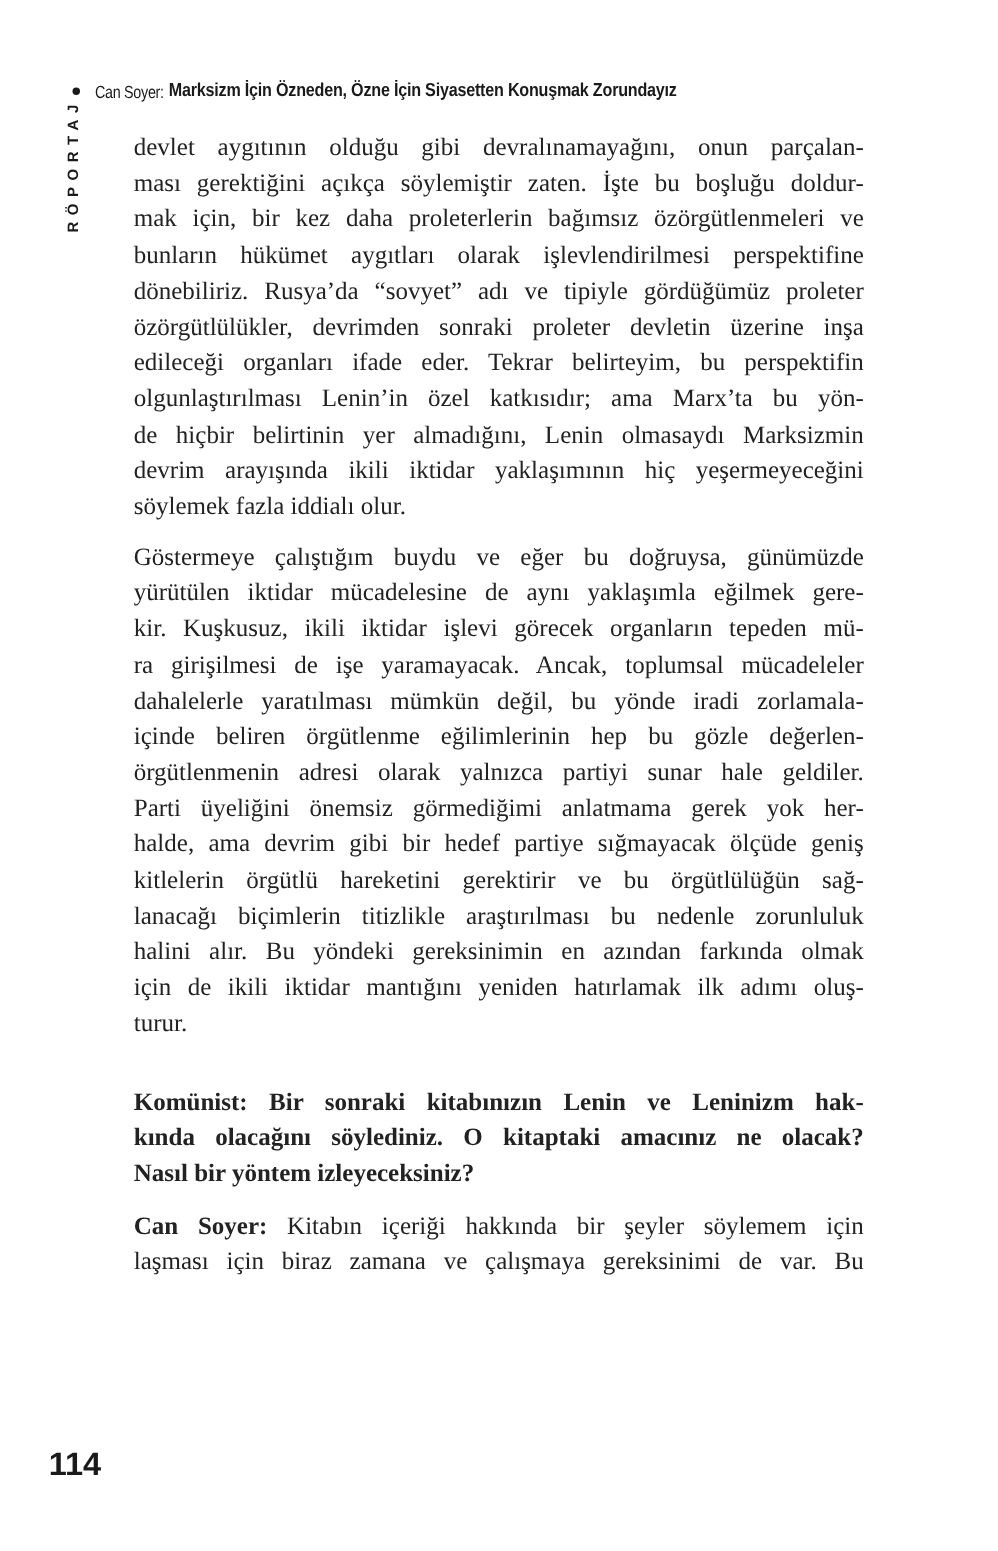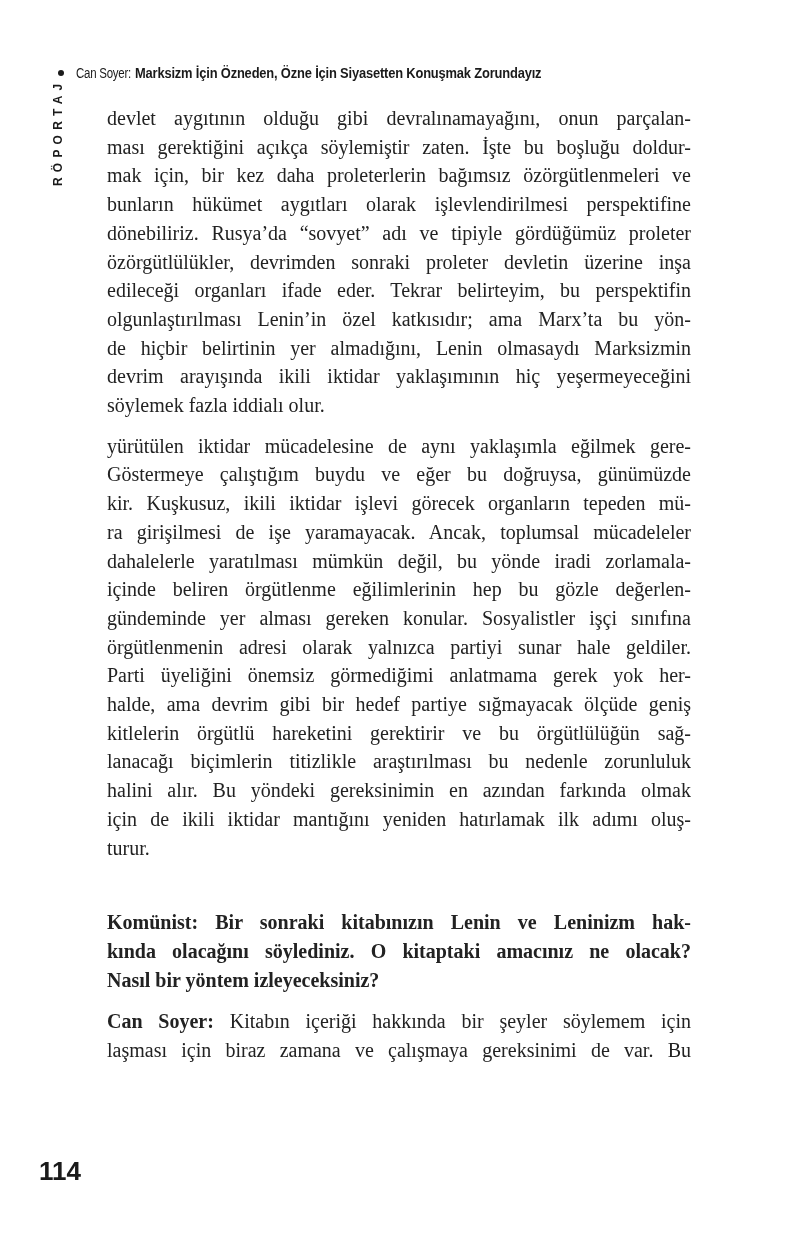--- a/index.html
+++ b/index.html
@@ -75,21 +75,21 @@
     }
     .content p {
       margin: 0;
       text-align: justify;
       hyphens: manual;
     }
     .content p.para + p.para {
       margin-top: 12px;
     }
     .content .question {
-      margin-top: 46px;
+      margin-top: 34px;
       font-weight: bold;
       text-align: left;
     }
     .content .answer {
       margin-top: 13px;
     }
     .content .answer .speaker {
       font-weight: bold;
     }
     .page-number {
@@ -130,27 +130,26 @@
     <span class="line">bunların hükümet aygıtları olarak işlevlendirilmesi perspektifine</span>
     <span class="line">dönebiliriz. Rusya’da “sovyet” adı ve tipiyle gördüğümüz proleter</span>
     <span class="line">özörgütlülükler, devrimden sonraki proleter devletin üzerine inşa</span>
     <span class="line">edileceği organları ifade eder. Tekrar belirteyim, bu perspektifin</span>
     <span class="line">olgunlaştırılması Lenin’in özel katkısıdır; ama Marx’ta bu yön-</span>
     <span class="line">de hiçbir belirtinin yer almadığını, Lenin olmasaydı Marksizmin</span>
     <span class="line">devrim arayışında ikili iktidar yaklaşımının hiç yeşermeyeceğini</span>
     <span class="line last">söylemek fazla iddialı olur.</span>
   </p>
   <p class="para">
+    <span class="line">Göstermeye çalıştığım buydu ve eğer bu doğruysa, günümüzde</span>
     <span class="line">yürütülen iktidar mücadelesine de aynı yaklaşımla eğilmek gere-</span>
-    <span class="line">Göstermeye çalıştığım buydu ve eğer bu doğruysa, günümüzde</span>
     <span class="line">kir. Kuşkusuz, ikili iktidar işlevi görecek organların tepeden mü-</span>
     <span class="line">ra girişilmesi de işe yaramayacak. Ancak, toplumsal mücadeleler</span>
     <span class="line">dahalelerle yaratılması mümkün değil, bu yönde iradi zorlamala-</span>
     <span class="line">içinde beliren örgütlenme eğilimlerinin hep bu gözle değerlen-</span>
-    <span class="line">gündeminde yer alması gereken konular. Sosyalistler işçi sınıfına</span>
     <span class="line">örgütlenmenin adresi olarak yalnızca partiyi sunar hale geldiler.</span>
     <span class="line">Parti üyeliğini önemsiz görmediğimi anlatmama gerek yok her-</span>
     <span class="line">halde, ama devrim gibi bir hedef partiye sığmayacak ölçüde geniş</span>
     <span class="line">kitlelerin örgütlü hareketini gerektirir ve bu örgütlülüğün sağ-</span>
     <span class="line">lanacağı biçimlerin titizlikle araştırılması bu nedenle zorunluluk</span>
     <span class="line">halini alır. Bu yöndeki gereksinimin en azından farkında olmak</span>
     <span class="line">için de ikili iktidar mantığını yeniden hatırlamak ilk adımı oluş-</span>
     <span class="line last">turur.</span>
   </p>
 

